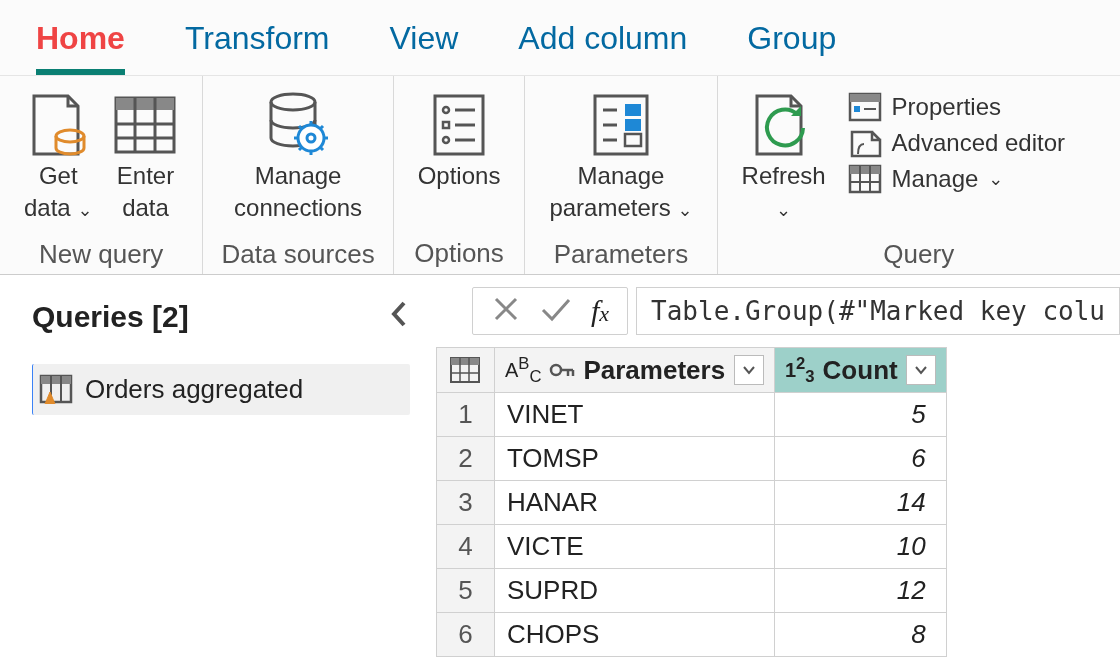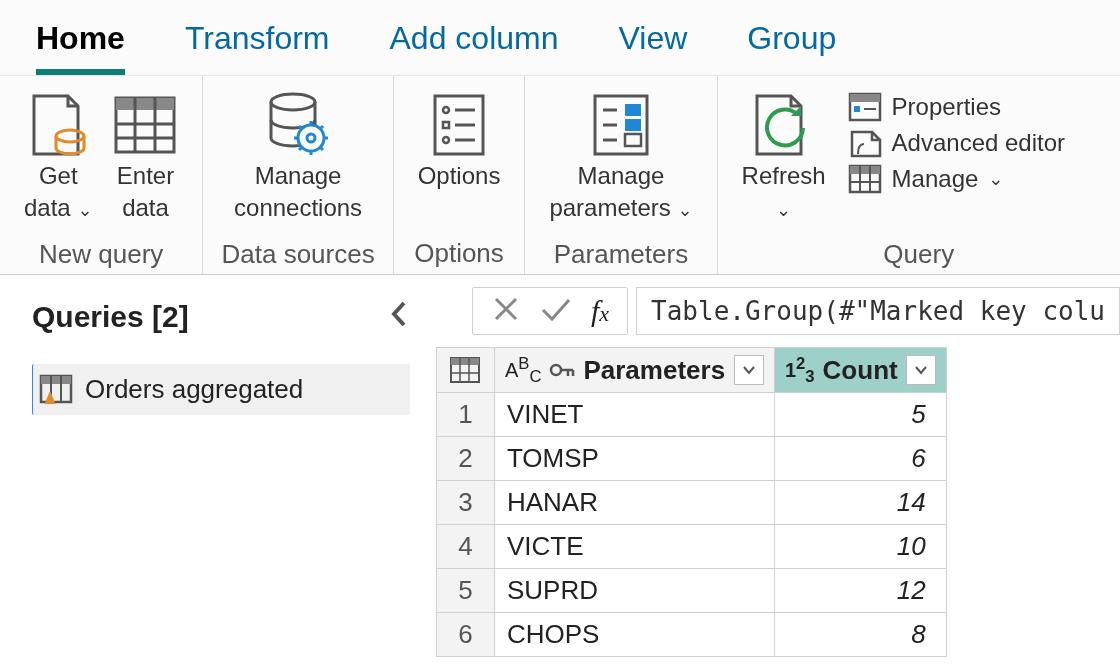--- a/index.html
+++ b/index.html
@@ -1,21 +1,21 @@
 <!DOCTYPE html>
 <html><head>
 <meta charset="utf-8">
 <style>
   * { box-sizing: border-box; margin: 0; padding: 0; }
   body { font-family: "Segoe UI", Arial, sans-serif; background: #fff; color: #222; overflow: hidden; width: 1120px; height: 668px; }
 
   
   .tabs { display: flex; gap: 60px; padding: 20px 36px 0 36px; background: #fbfbfb; }
   .tab { font-size: 32px; font-weight: 400; color: #0369a1; padding-bottom: 12px; cursor: pointer; }
-  .tab.active { font-weight: 700; border-bottom: 6px solid #0a7f73; color: #000000; }
+  .tab.active { font-weight: 700; border-bottom: 6px solid #0a7f73; color: #ef4444; }
 
   
   .ribbon { display: flex; border-top: 1px solid #e5e5e5; background: #fbfbfb; }
   .ribbon-group { display: flex; flex-direction: column; align-items: center; border-right: 1px solid #d9d9d9; padding: 10px 18px 4px 18px; }
   .ribbon-group:last-child { border-right: none; }
   .ribbon-items { display: flex; align-items: flex-start; gap: 8px; }
   .ribbon-btn { display: flex; flex-direction: column; align-items: center; cursor: pointer; padding: 4px 6px; }
   .ribbon-btn .icon-wrap { height: 70px; display:flex; align-items:center; justify-content:center; }
   .ribbon-btn .lbl { font-size: 24px; line-height: 1.35; text-align:center; color:#333; }
   .ribbon-group-label { font-size: 26px; color:#555; margin-top: 6px; padding-top:4px;}
@@ -48,22 +48,22 @@
   table.data td.cell.num { text-align:right; padding-right:20px; font-style:italic; }
   .corner { width:58px; background:#f3f3f3; }
   .corner-inner{display:flex;align-items:center;justify-content:center;padding:4px;}
 </style>
 </head>
 <body>
 
 <div class="tabs">
   <div class="tab active">Home</div>
   <div class="tab">Transform</div>
+  <div class="tab">View</div>
   <div class="tab">Add column</div>
-  <div class="tab">View</div>
   <div class="tab">Group</div>
 </div>
 
 <div class="ribbon">
 
   <div class="ribbon-group">
     <div class="ribbon-items">
       <div class="ribbon-btn">
         <div class="icon-wrap">
           <svg width="60" height="66" viewBox="0 0 60 66">

